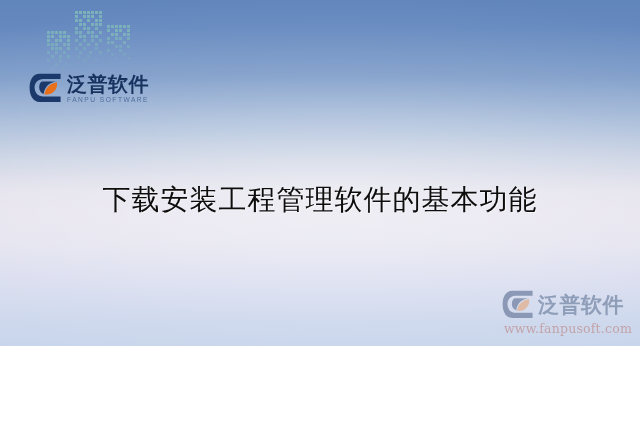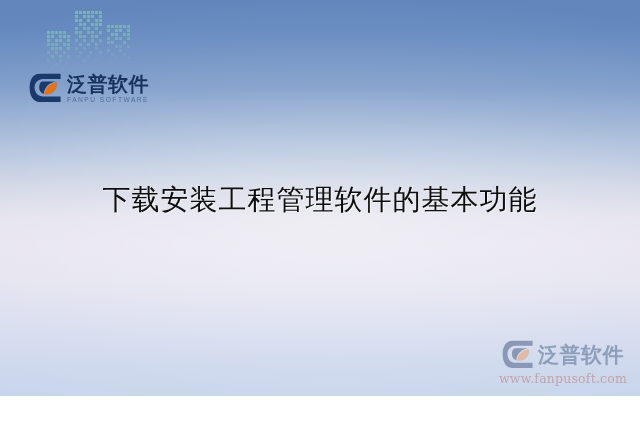--- a/index.html
+++ b/index.html
@@ -4,21 +4,21 @@
 <title>Slide</title>
 <style>
   html, body {
     margin: 0;
     padding: 0;
     background: #ffffff;
   }
   #slide {
     position: relative;
     width: 640px;
-    height: 396px;
+    height: 346px;
     overflow: hidden;
     font-family: "Liberation Sans", sans-serif;
     
     background:
       linear-gradient(to bottom,
         #6186bc 0%,
         #6589bf 8%,
         #7c9bc8 22%,
         #a8bcd9 36%,
         #cdd4e4 47%,
@@ -134,20 +134,21 @@
     white-space: nowrap;
   }
   #wm-url {
     margin-top: 2px;
     font-family: "DejaVu Serif", "Liberation Serif", serif;
     font-size: 12.5px;
     line-height: 15px;
     color: #c2a0a6;
     letter-spacing: 0.2px;
     white-space: nowrap;
+    text-align: right;
   }
 </style>
 </head>
 <body>
 
 <div id="slide">
 
   <div id="sheen"></div>
 
   <div id="skyline">

